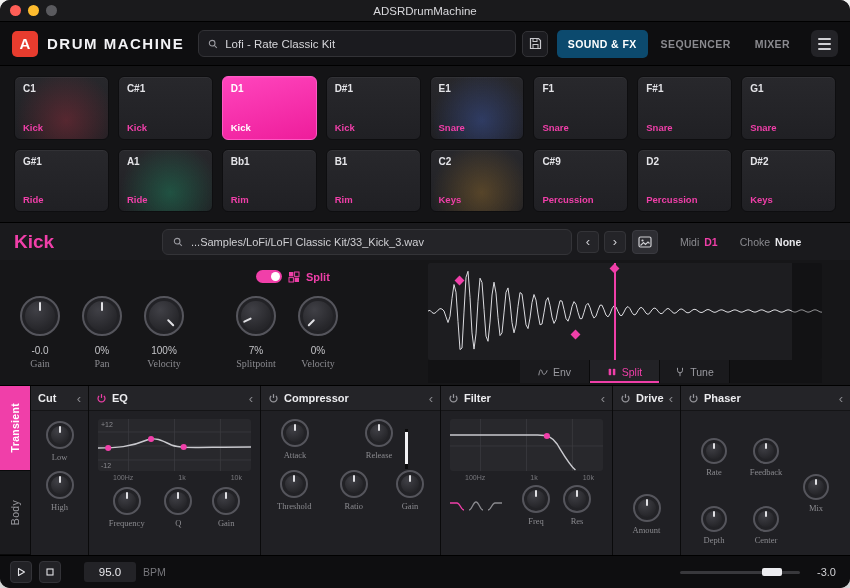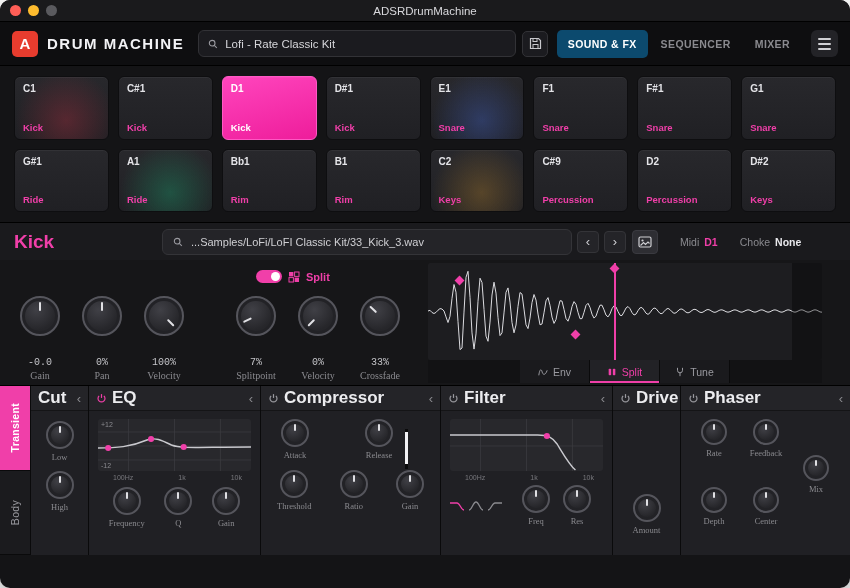--- a/index.html
+++ b/index.html
@@ -84,37 +84,37 @@
 
   
   .knob-unit { display:flex; flex-direction:column; align-items:center; }
   .knob { position:relative; border-radius:50%; border:2px solid #55555c; background:#222226; cursor:pointer; }
   .s40 { width:40px; height:40px; } .s28 { width:28px; height:28px; } .s26 { width:26px; height:26px; }
   .kbody { position:absolute; inset:3px; border-radius:50%; background:radial-gradient(circle at 38% 30%, #404046, #26262a 72%); }
   .ktick { position:absolute; left:50%; width:2px; margin-left:-1px; background:#e0e0e4; border-radius:1px; transform:rotate(var(--rot,0deg)); }
   .s40 .ktick { top:4px; height:9px; transform-origin:50% 14px; }
   .s28 .ktick { top:3px; height:7px; transform-origin:50% 10px; }
   .s26 .ktick { top:3px; height:6px; transform-origin:50% 9px; }
-  .kval { margin-top:21px; font-size:10px; color:#c4c4c8;font-family:Liberation Mono, monospace; }
+  .kval { margin-top:9px; font-size:10px; color:#c4c4c8; }
   .klabel { margin-top:2px; font-size:10px; color:#8a8a8f; text-align:center;font-family:Liberation Serif, serif; }
   .fx .klabel { font-size:8.5px; margin-top:3px; }
 
   
   .fx { position:absolute; top:385px; left:0; width:850px; height:170px; display:flex; background:#131315; border-top:1px solid #000; }
   .side-tabs { width:30px; display:flex; flex-direction:column; }
   .side-tab { flex:1; background:#1b1b1e; border-bottom:1px solid #0a0a0b; display:flex; align-items:center; justify-content:center; cursor:pointer; }
   .side-tab span { writing-mode:vertical-rl; transform:rotate(180deg); font-size:10.5px; color:#9a9aa0; letter-spacing:.3px; }
   .side-tab.active { background:var(--accent,#f03fa9); }
   .side-tab.active span { color:#fff; font-weight:700; }
 
   .fx-panel { border-left:1px solid #0a0a0b; background:#202024; display:flex; flex-direction:column; }
-  .p-cut { width:58px; } .p-eq { width:172px; } .p-comp { width:180px; } .p-filter { width:172px; } .p-drive { width:68px; } .p-phaser { flex:1; }
+  .p-cut { width:58px; } .p-eq { width:172px; } .p-comp { width:180px; } .p-filter { width:172px; } .p-drive { width:68px; } .p-phaser { flex:1;gap:19px; }
   .fxhead { height:25px; min-height:25px; display:flex; align-items:center; gap:5px; padding:0 7px;
             background:#242428; border-bottom:1px solid #141416; }
-  .fxtitle { font-size:17px; font-weight:700; color:#ececef; white-space:nowrap; }
+  .fxtitle { font-size:11px; font-weight:700; color:#ececef; white-space:nowrap; }
   .collapse { margin-left:auto; color:#8a8a8e; font-size:13px; line-height:1; cursor:pointer; }
   .pwr { width:11px; height:11px; stroke:#9a9aa0; fill:none; stroke-width:1.3; flex:none; cursor:pointer; }
   .pwr.on { stroke:var(--accent,#f03fa9); }
 
   .cut-body { display:flex; flex-direction:column; align-items:center; gap:9px; padding-top:10px; }
 
   .graph { height:52px; margin:8px 9px 2px; background:#28282c; border-radius:3px; position:relative; overflow:hidden; }
   .graph svg { position:absolute; inset:0; width:100%; height:100%; }
   .grid { stroke:#3a3a3f; stroke-width:.8; }
   .curve { stroke:#c9c9ce; stroke-width:1.4; fill:none; }
@@ -348,28 +348,20 @@
           <div class="klabel">Splitpoint</div>
         </div>
         <div class="knob-unit">
           <div class="knob s40" style="--rot: -135.0deg;">
             <div class="kbody"></div>
             <div class="ktick"></div>
           </div>
           <div class="kval">0%</div>
           <div class="klabel">Velocity</div>
         </div>
-        <div class="knob-unit">
-          <div class="knob s40" style="--rot: -45.9deg;">
-            <div class="kbody"></div>
-            <div class="ktick"></div>
-          </div>
-          <div class="kval">33%</div>
-          <div class="klabel">Crossfade</div>
-        </div>
       </div>
 
     <div class="wave">
       <svg id="wave-svg" preserveAspectRatio="none" viewBox="0 0 394 97">
           <path d="M0,48L2,47.3L4,49.5L6,50.5L8,49.4L10,47.2L12,45.6L14,46.0L16,48.0L18,53.9L20,59.5L22,53.3L24,35.4L26,21.5L28,29.2L30,58.6L32,86.6L34,85.0L36,49.1L38,14.3L40,8.3L42,34.3L44,69.9L46,86.1L48,70.9L50,38.3L52,15.2L54,19.5L56,46.4L58,73.1L60,78.3L62,59.1L64,32.0L66,19.2L68,30.1L70,54.7L72,72.6L74,69.9L76,49.9L78,29.4L80,24.9L82,39.1L84,59.6L86,69.8L88,62.0L90,43.4L92,29.5L94,31.1L96,46.1L98,61.8L100,65.6L102,55.1L104,39.6L106,31.5L108,37.1L110,51.1L112,61.8L114,61.0L116,49.8L118,37.8L120,34.6L122,42.3L124,54.1L126,60.4L128,56.5L130,46.0L132,37.7L134,38.1L136,46.4L138,55.5L140,58.2L142,52.5L144,43.6L146,38.6L148,41.4L150,49.3L152,55.7L154,55.6L156,49.4L158,42.4L160,40.3L162,44.4L164,51.2L166,55.1L168,53.1L170,47.2L172,42.2L174,42.2L176,46.8L178,52.1L180,53.9L182,50.9L184,45.7L186,42.7L188,44.0L190,48.5L192,52.3L194,52.5L196,49.0L198,45.0L200,43.5L202,45.7L204,49.6L206,52.0L208,51.1L210,47.7L212,44.8L214,44.6L216,47.1L218,50.2L220,51.4L222,49.8L224,46.8L226,45.0L228,45.6L230,48.1L232,50.4L234,50.6L236,48.7L238,46.4L240,45.4L242,46.6L244,48.8L246,50.3L248,49.8L250,47.9L252,46.2L254,46.0L256,47.4L258,49.2L260,49.9L262,49.1L264,47.4L266,46.3L268,46.6L270,48.0L272,49.3L274,49.5L276,48.5L278,47.1L280,46.5L282,47.1L284,48.4L286,49.3L288,49.1L290,48.0L292,47.0L294,46.8L296,47.6L298,48.7L300,49.2L302,48.7L304,47.7L306,46.9L308,47.0L310,47.9L312,48.9L314,49.2L316,48.4L318,47.4L320,46.8L322,47.2L324,48.3L326,49.1L328,49.0L330,48.1L332,47.1L334,46.8L336,47.5L338,48.6L340,49.2L342,48.8L344,47.7L346,46.9L348,47.0L350,47.9L352,48.9L354,49.2L356,48.5L358,47.4L360,46.8L362,47.2L364,48.2L366,49.1L368,49.0L370,48.1L372,47.1L374,46.8L376,47.5L378,48.6L380,49.2L382,48.8L384,47.8L386,46.9L388,46.9L390,47.8L392,48.9L394,49.2" fill="none" stroke="#dcdce0" stroke-width="1"></path>
         </svg>
       <div class="shade"></div>
       <div class="diamond d1"></div>
       <div class="playline"></div>
       <div class="diamond d2"></div>
@@ -658,14 +650,33 @@
             <div class="knob s26" style="--rot: 0.0deg;">
               <div class="kbody"></div>
               <div class="ktick"></div>
             </div>
             <div class="klabel">Center</div>
           </div>
         </div>
     </div>
   </div>
 
+  <div class="transport">
+    <button class="tbtn">
+      <svg viewBox="0 0 10 10">
+          <path d="M2.5 1.5v7L8.5 5z" fill="none" stroke="#e2e2e6" stroke-width="1.1" stroke-linejoin="round"></path>
+        </svg>
+    </button>
+    <button class="tbtn">
+      <svg viewBox="0 0 10 10">
+          <rect x="2" y="2" width="6" height="6" fill="none" stroke="#e2e2e6" stroke-width="1.1"></rect>
+        </svg>
+    </button>
+    <div class="bpm-box">95.0</div>
+    <span class="bpm-label">BPM</span>
+    <div class="flex-spacer"></div>
+    <div class="level-slider">
+        <div class="lthumb"></div>
+      </div>
+    <span class="level-val">-3.0</span>
+  </div>
 
 </div>
 
 </body></html>

